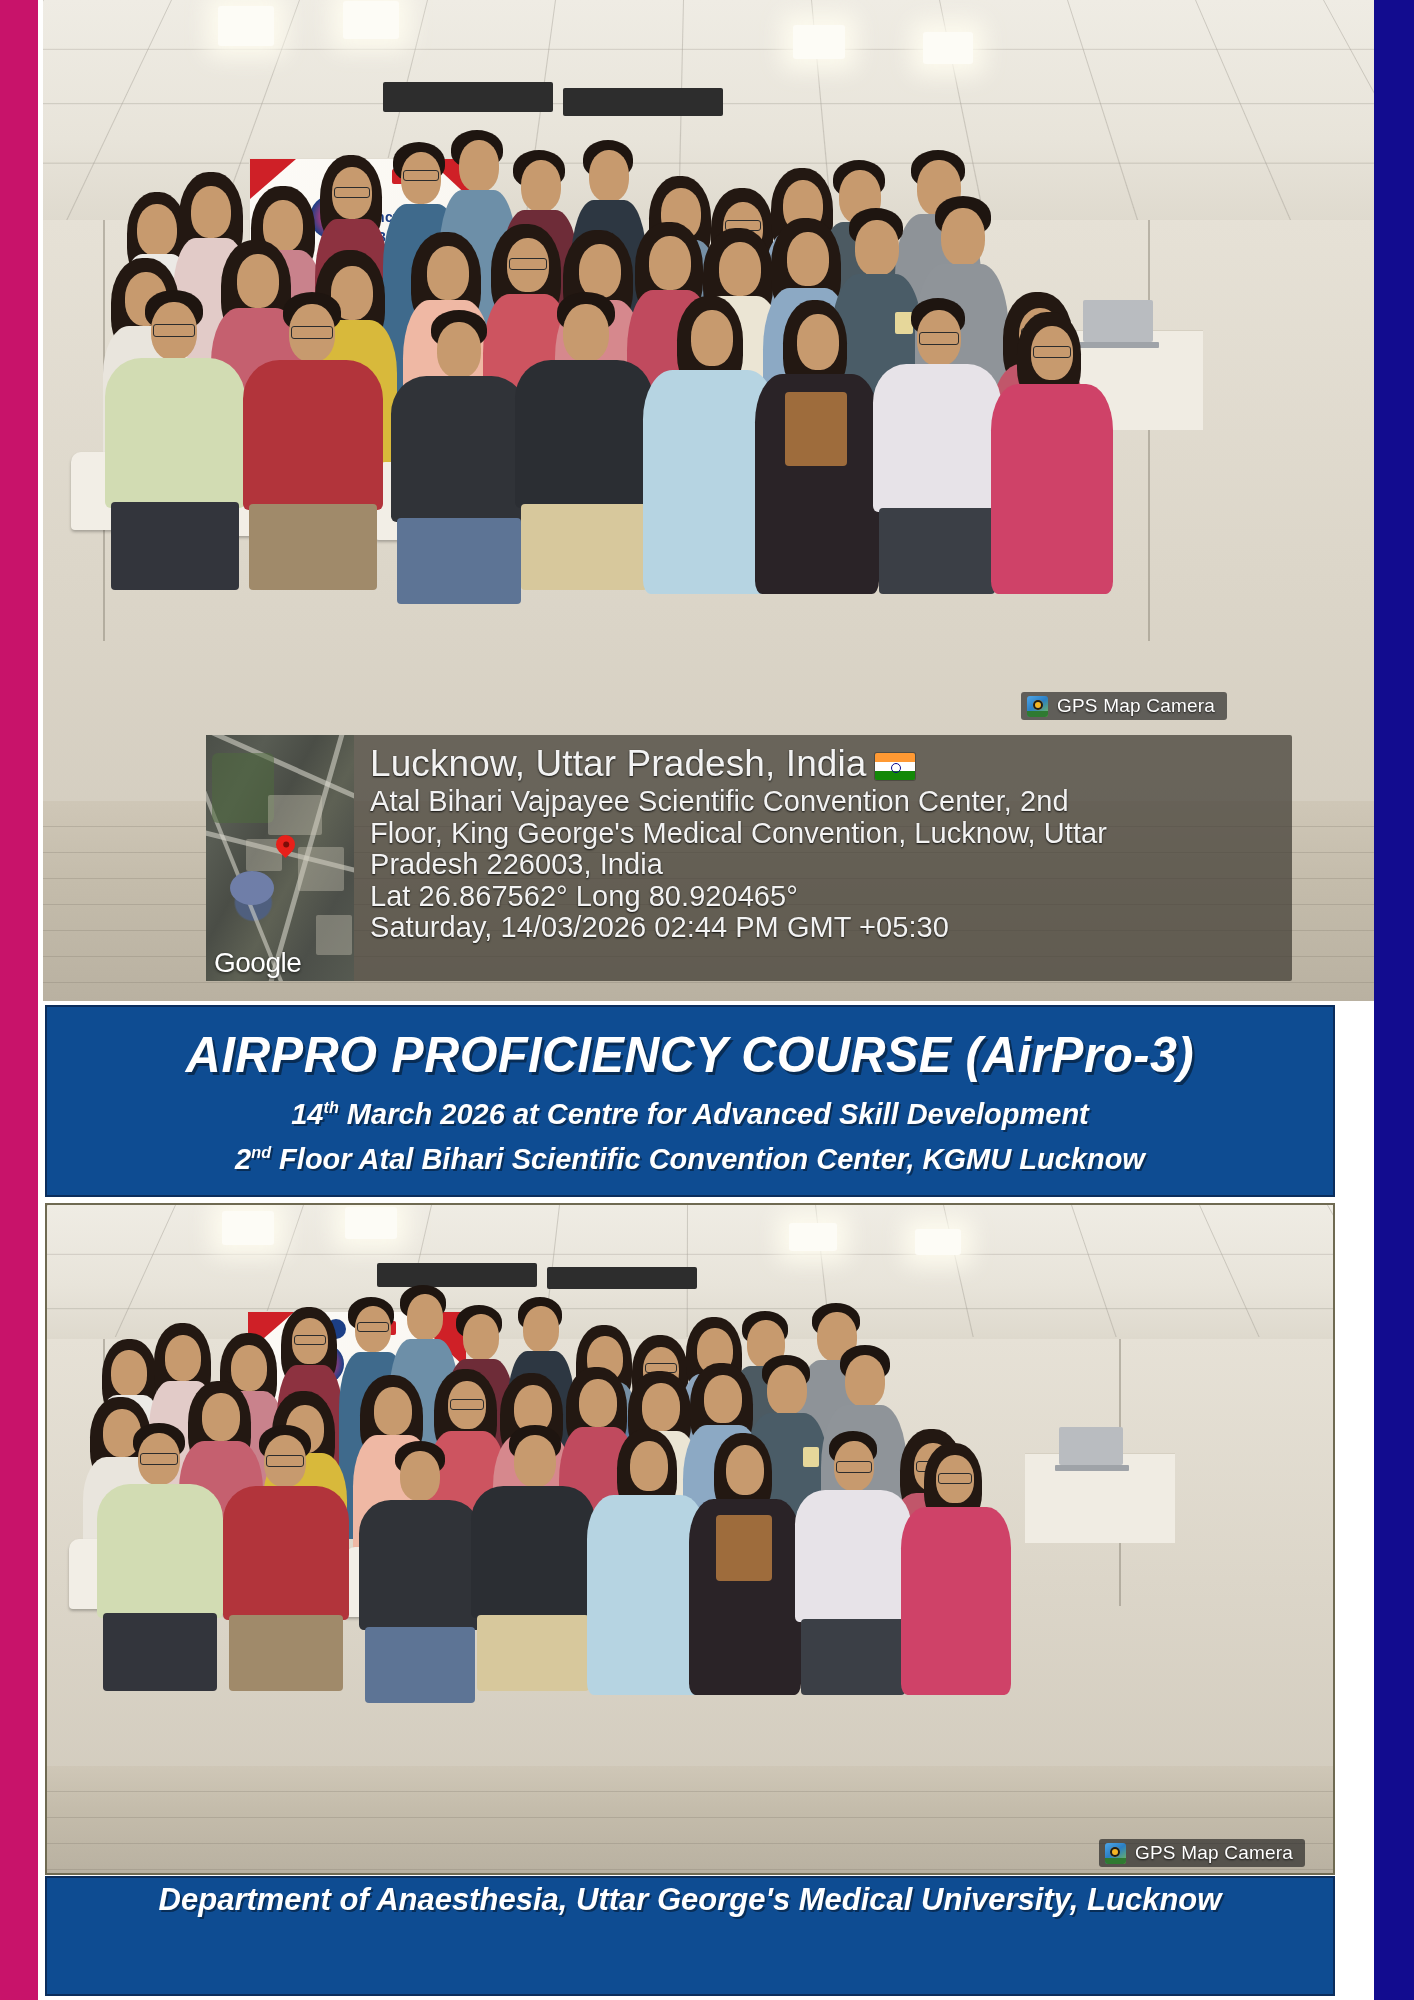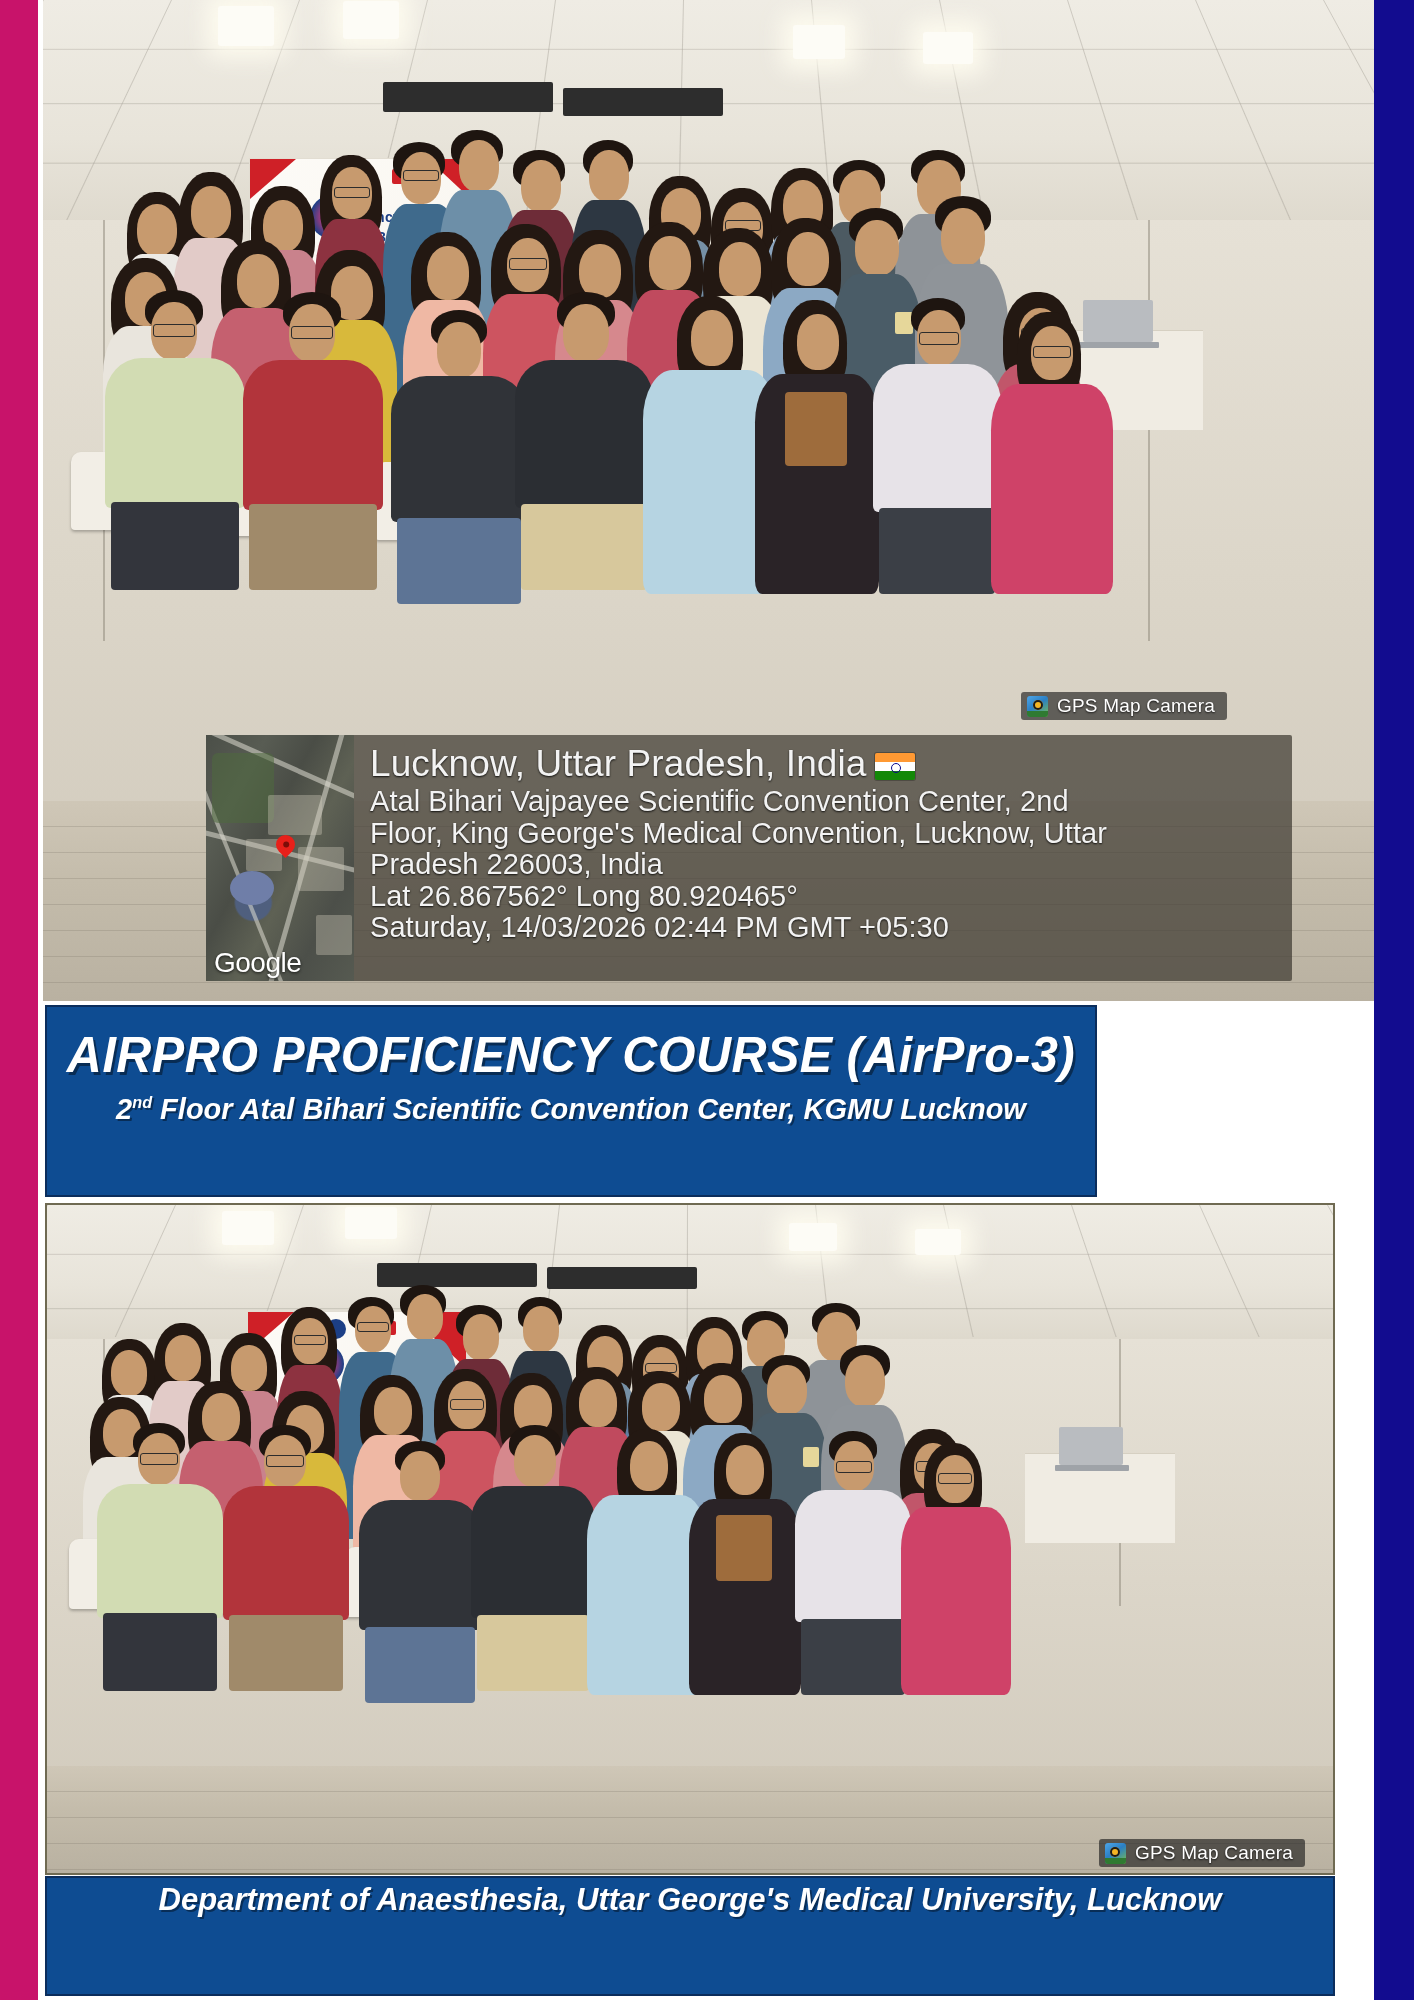--- a/index.html
+++ b/index.html
@@ -231,21 +231,21 @@
   
   .banner {
     position:absolute;
     background:#0e4c92;
     border:2px solid #0b2d5c;
     color:#ffffff;
     text-align:center;
     font-style:italic;
     font-weight:700;
   }
-  #banner-title { left:2px; top:1005px; width:1052px; height:192px; }
+  #banner-title { left:2px; top:1005px; width:1290px; height:192px; }
   #banner-footer{ left:2px; top:1876px; width:1290px; height:120px; }
 
   .banner-h1 {
     font-size:50px; line-height:56px; letter-spacing:.5px;
     margin-top:20px;
     text-shadow:2.5px 2.5px 0 rgba(0,0,0,.42);
     transform:scaleX(.97);
   }
   .banner-l2 {
     font-size:29px; line-height:38px; margin-top:5px;
@@ -531,20 +531,23 @@
           <div class="gps-line">Floor, King George's Medical Convention, Lucknow, Uttar</div>
           <div class="gps-line">Pradesh 226003, India</div>
           <div class="gps-line">Lat 26.867562° Long 80.920465°</div>
           <div class="gps-line">Saturday, 14/03/2026 02:44 PM GMT +05:30</div>
         </div>
       </div>
     </div>
 
     <div class="banner" id="banner-title">
       <div class="banner-h1">AIRPRO PROFICIENCY COURSE (AirPro-3)</div>
+      <div class="banner-l2">
+        <span>14</span><sup>th</sup><span> March 2026  at Centre for Advanced Skill Development</span>
+      </div>
       <div class="banner-l3">
         <span>2</span><sup>nd</sup><span> Floor Atal Bihari Scientific Convention Center, KGMU Lucknow</span>
       </div>
     </div>
 
     <div class="photo" id="photo-bottom">
       <div class="room">
         <div class="ceiling" style="height:20%;">
           <div class="ceil-grid"></div>
           <div class="ceil-light" style="left:175px;top:6px;width:52px;height:34px;"></div>

